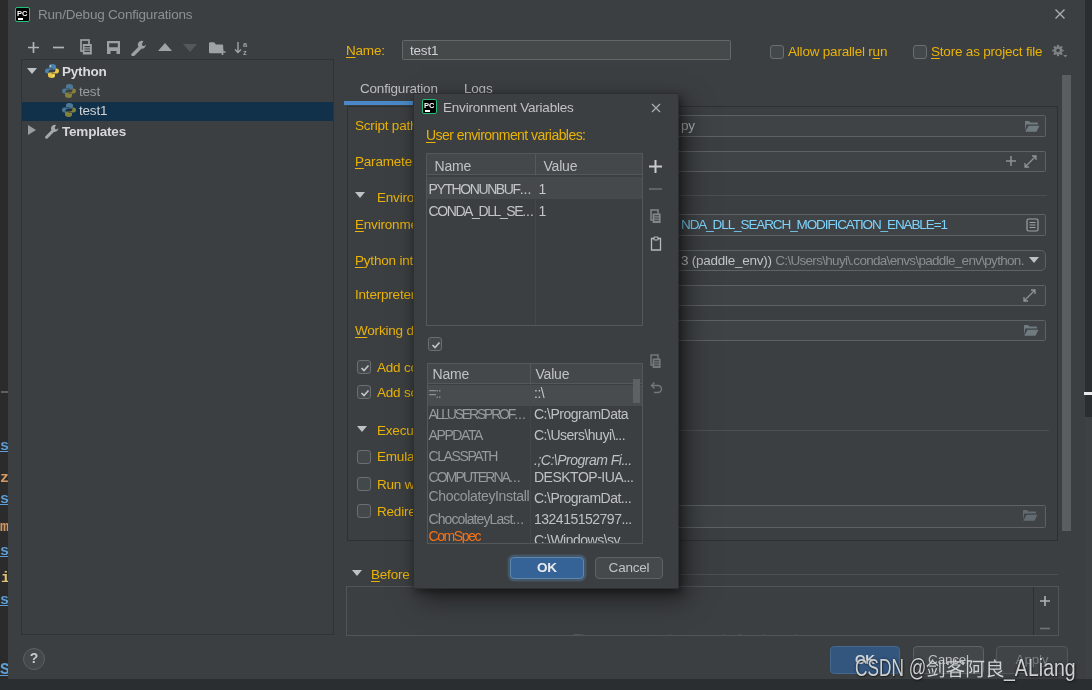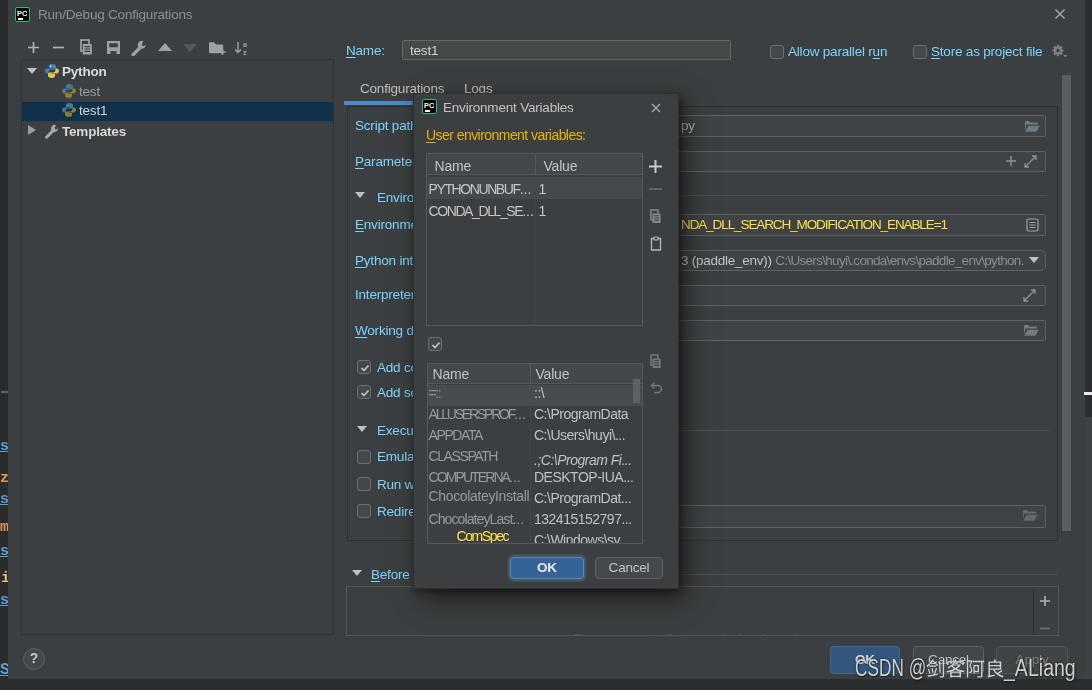--- a/index.html
+++ b/index.html
@@ -1,19 +1,19 @@
 <!DOCTYPE html>
 <html><head>
 <meta charset="utf-8">
 <style>
   * { margin:0; padding:0; box-sizing:border-box; }
   html,body { width:1092px; height:690px; overflow:hidden; }
   body { background:#3c3f41; font-family:"Liberation Sans", sans-serif; font-size:13.5px; color:#bbbdbf; position:relative; letter-spacing:-0.2px; }
   .abs { position:absolute; }
-  .lbl { position:absolute; white-space:nowrap; color:#7dd3fc; }
+  .lbl { position:absolute; white-space:nowrap; color:#eab308; }
   .fld { position:absolute; border:1px solid #5e6264; background:#3f4345; border-radius:1.5px; }
   .cb { position:absolute; width:14px; height:14px; border:1px solid #6b6f72; border-radius:3px; background:#43484a; }
   .cb svg { position:absolute; left:1px; top:1px; }
   u { text-decoration:underline; text-underline-offset:2px; }
   .hline { position:absolute; height:1px; background:#4c5052; }
   .sep { position:absolute; background:#2e3134; }
   .tri-d { width:0;height:0;border-left:5px solid transparent;border-right:5px solid transparent;border-top:6px solid #bfc2c4; position:absolute;}
   .ic { position:absolute; }
   .tn { letter-spacing:-1.4px; }
   .tf { font-size:14px; }
@@ -103,21 +103,21 @@
   <rect x="5.9" y="0.8" width="2.2" height="11.4" rx="0.6"></rect>
   <rect x="1.2" y="5.4" width="11.4" height="2.2" rx="0.6"></rect>
   <rect x="5.9" y="0.8" width="2.2" height="11.4" rx="0.6" transform="rotate(45 7 6.5)"></rect>
   <rect x="5.9" y="0.8" width="2.2" height="11.4" rx="0.6" transform="rotate(-45 7 6.5)"></rect>
   <circle cx="7" cy="6.5" r="4"></circle>
   <circle cx="7" cy="6.5" r="1.7" fill="#3c3f41"></circle>
   <path d="M12.2 11 h4.2 l-2.1 2.6 z"></path>
     </g>
 </svg>
 
-<div class="lbl" style="left:360px; top:81px; color:#bcbec0;">Configurations</div>
+<div class="lbl" style="left:360px; top:81px; color:#bcbec0;">Configuration</div>
 <div class="lbl" style="left:464px; top:81px; color:#bcbec0;">Logs</div>
 <div class="abs" style="left:344px; top:101px; width:112px; height:3.5px; background:#4a88c7;"></div>
 
 <div class="abs" style="left:347px; top:106px; width:711px; height:435px; border:1px solid #2e3133;"></div>
 
 <div class="lbl" style="left:355px; top:118px;">Script path:</div>
 <div class="lbl" style="left:355px; top:154px;"><u>P</u>arameters:</div>
 <div class="abs tri-d" style="left:355px; top:192px;"></div>
 <div class="lbl" style="left:377px; top:190px;">Environment</div>
 <div class="hline" style="left:460px; top:195px; width:587px;"></div>
@@ -154,21 +154,21 @@
   <path d="M4.5 5.7 H15.5 L12.5 11.8 H1.3 Z" fill="#6f7a81"></path>
 </svg>
 <div class="fld" style="left:520px; top:151px; width:526px; height:21px;"></div>
 <svg class="ic" style="left:1005px; top:155px;" width="12" height="12">
     <path d="M6 1 V11 M1 6 H11" stroke="#8f9395" stroke-width="1.5"></path>
   </svg>
 <svg class="ic" style="left:1024px; top:155px;" width="13" height="13">
     <path d="M8 1 H12 V5 M12 1 L1 12 M1 8 V12 H5" stroke="#8f9395" stroke-width="1.3" fill="none"></path>
   </svg>
 <div class="fld" style="left:520px; top:214px; width:526px; height:22px;"></div>
-<div class="lbl" style="left:681px; top:217px; color:#fde047; letter-spacing:-1.1px;text-align:center;">NDA_DLL_SEARCH_MODIFICATION_ENABLE=1</div>
+<div class="lbl" style="left:681px; top:217px; color:#7dd3fc; letter-spacing:-1.1px;text-align:center;">NDA_DLL_SEARCH_MODIFICATION_ENABLE=1</div>
 <svg class="ic" style="left:1026px; top:218px;" width="13" height="14" viewBox="0 0 13 14">
   <rect x="1" y="1" width="11" height="12" rx="1.5" fill="none" stroke="#9da1a3" stroke-width="1.2"></rect>
   <path d="M3.5 4.5 H9.5 M3.5 7 H9.5 M3.5 9.5 H9.5" stroke="#9da1a3" stroke-width="1.1"></path>
 </svg>
 <div class="fld" style="left:520px; top:250px; width:526px; height:21px; border-radius:5px;"></div>
 <div class="lbl" style="left:681px; top:253px; color:#c0c3c5; letter-spacing:-0.25px;">3 (paddle_env)) <span style="color:#8a8e90; letter-spacing:-0.7px;">C:\Users\huyi\.conda\envs\paddle_env\python.</span></div>
 <div class="abs" style="left:1029px; top:257px; width:0; height:0; border-left:5.5px solid transparent; border-right:5.5px solid transparent; border-top:6px solid #bfc2c4;"></div>
 <div class="fld" style="left:520px; top:285px; width:526px; height:21px;"></div>
 <svg class="ic" style="left:1023px; top:289px;" width="13" height="13">
     <path d="M8 1 H12 V5 M12 1 L1 12 M1 8 V12 H5" stroke="#8f9395" stroke-width="1.3" fill="none"></path>
@@ -267,21 +267,21 @@
     <div class="lbl tn tf" style="left:1px; top:63px; color:#969a9d;">APPDATA</div>
     <div class="lbl tv tf" style="left:106.5px; top:63px; color:#bfc2c4;">C:\Users\huyi\...</div>
     <div class="lbl tn tf" style="left:1px; top:84px; color:#969a9d;">CLASSPATH</div>
     <div class="lbl tv tf" style="left:106.5px; top:88px; color:#bfc2c4;font-style:italic;">.;C:\Program Fi...</div>
     <div class="lbl tn tf" style="left:1px; top:105px; color:#969a9d; letter-spacing:-1.9px;">COMPUTERNA<span style="letter-spacing:0;">...</span></div>
     <div class="lbl tv tf" style="left:106.5px; top:105px; color:#bfc2c4;">DESKTOP-IUA...</div>
     <div class="lbl tf" style="left:1px; top:124px; color:#969a9d; letter-spacing:-0.35px;">ChocolateyInstall</div>
     <div class="lbl tv tf" style="left:106.5px; top:126px; color:#bfc2c4;">C:\ProgramDat...</div>
     <div class="lbl tn tf" style="left:1px; top:147px; color:#969a9d; letter-spacing:-0.9px;">ChocolateyLast<span style="letter-spacing:0;">...</span></div>
     <div class="lbl tv tf" style="left:106.5px; top:147px; color:#bfc2c4;">132415152797...</div>
-    <div class="lbl tn tf" style="left:1px; top:164px; color:#fde047;margin-left:28px;">ComSpec</div>
+    <div class="lbl tn tf" style="left:1px; top:164px; color:#f97316;">ComSpec</div>
     <div class="lbl tv tf" style="left:106.5px; top:168px; color:#bfc2c4;">C:\Windows\sy...</div>
     <div class="abs" style="left:205px; top:15px; width:7px; height:24px; background:#5d6164;"></div>
   </div>
 
   <svg class="ic" style="left:236px; top:260px;" width="13" height="16">
     <rect x="1" y="1" width="7" height="10" fill="none" stroke="#74787a" stroke-width="1.5"></rect>
     <rect x="2.6" y="4.5" width="8" height="9.5" fill="#74787a"></rect>
     <path d="M4.2 6.8 H9 M4.2 9 H9 M4.2 11.2 H9" stroke="#3c3f41" stroke-width="1.1"></path>
   </svg>
   <svg class="ic" style="left:235px; top:287px;" width="14" height="13" viewBox="0 0 14 13">

